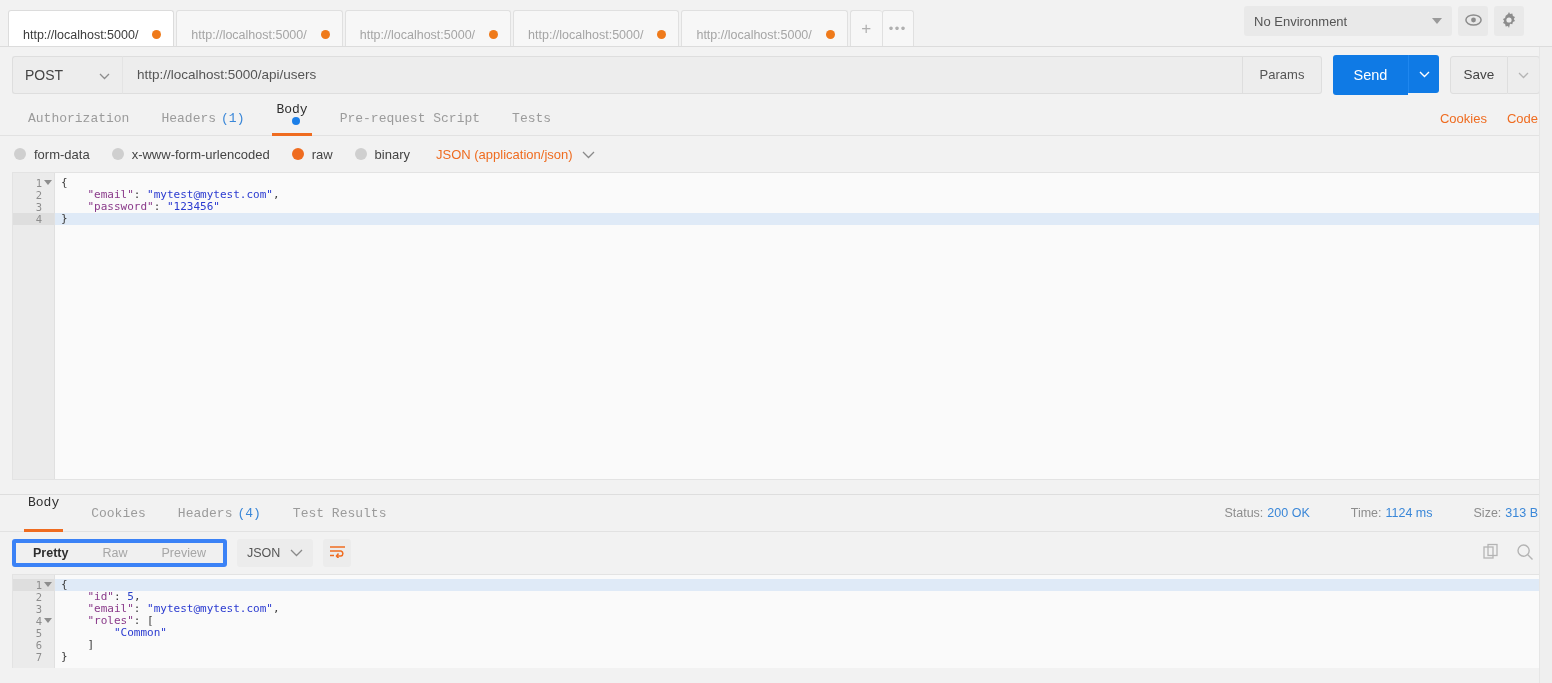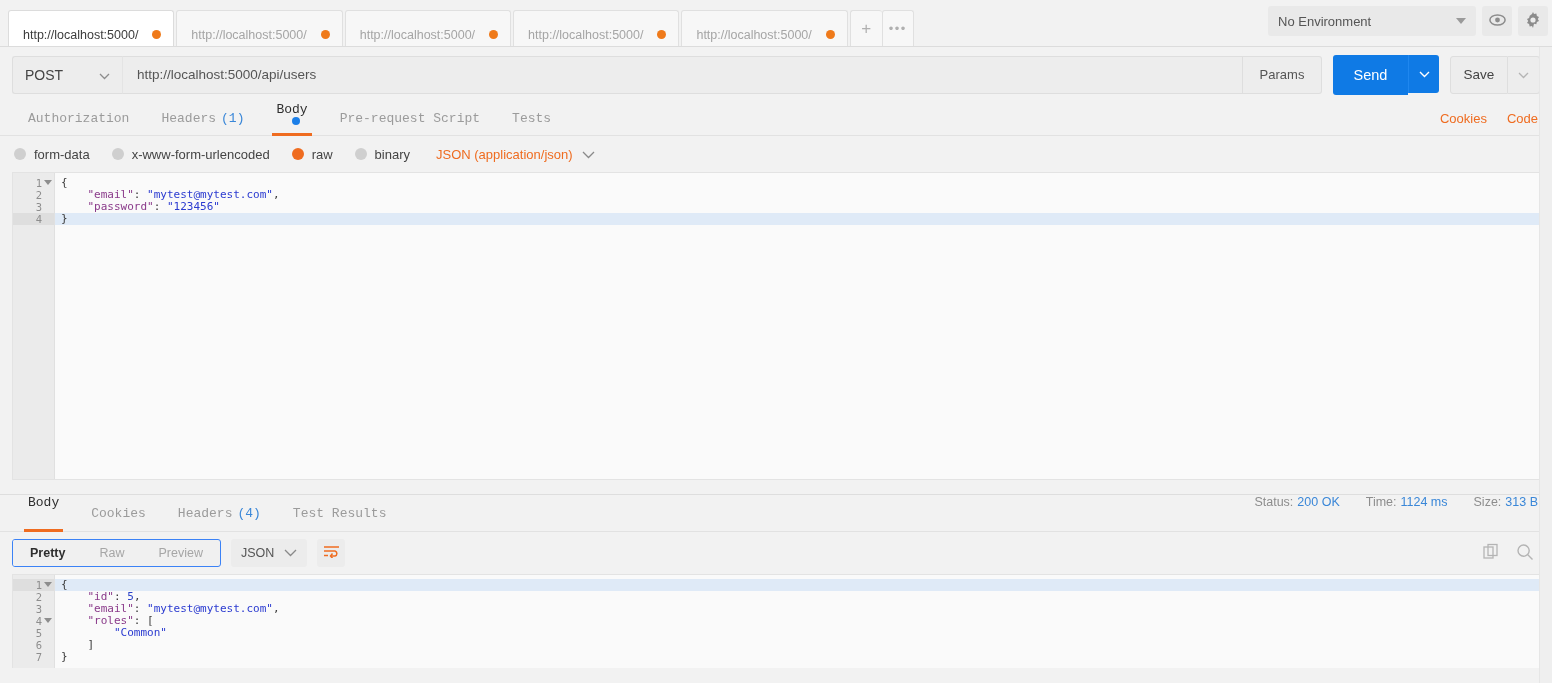--- a/index.html
+++ b/index.html
@@ -58,21 +58,21 @@
     background: #f7f7f7;
     color: #b0b0b0;
     font-size: 17px;
     cursor: pointer;
   }
   .tab-btn.plus { border-radius: 3px 3px 0 0; border-right: none; }
   .tab-btn.more { border-radius: 3px 3px 0 0; font-size: 13px; letter-spacing: 1.5px; }
 
   .env-zone {
     position: absolute;
-    right: 4px; top: 6px;
+    right: 28px; top: 6px;
     display: flex; align-items: center; gap: 6px;
   }
   .env-select {
     width: 208px; height: 30px;
     background: #e9e9e9;
     border-radius: 3px;
     display: flex; align-items: center;
     padding: 0 10px;
     font-size: 13px;
     color: #555;
@@ -299,37 +299,37 @@
     height: 38px;
     display: flex; align-items: stretch;
     padding: 0 12px;
     border-top: 1px solid #dedede;
     border-bottom: 1px solid #e2e2e2;
     background: #f2f2f2;
     position: relative;
   }
   .resp-right {
     position: absolute; right: 14px; top: 0; bottom: 0;
-    display: flex; align-items: flex-start; gap: 26px;
+    display: flex; align-items: center; gap: 41px;
     font-size: 12.5px;
   }
   .stat-lbl { color: #8d8d8d; }
   .stat-val { color: #3a87d8; margin-left: 4px; }
 
   
   .resp-toolbar {
     height: 42px;
     display: flex; align-items: center;
     padding: 0 12px;
     position: relative;
   }
   .seg {
     display: flex;
     height: 28px;
-    border: 1px solid #3b82f6;
+    border: 4px solid #3b82f6;
     border-radius: 3px;
     background: #f0f0f0;
     overflow: hidden;
   }
   .seg-item {
     display: flex; align-items: center;
     padding: 0 17px;
     font-size: 12.5px;
     color: #a6a6a6;
     cursor: pointer;

